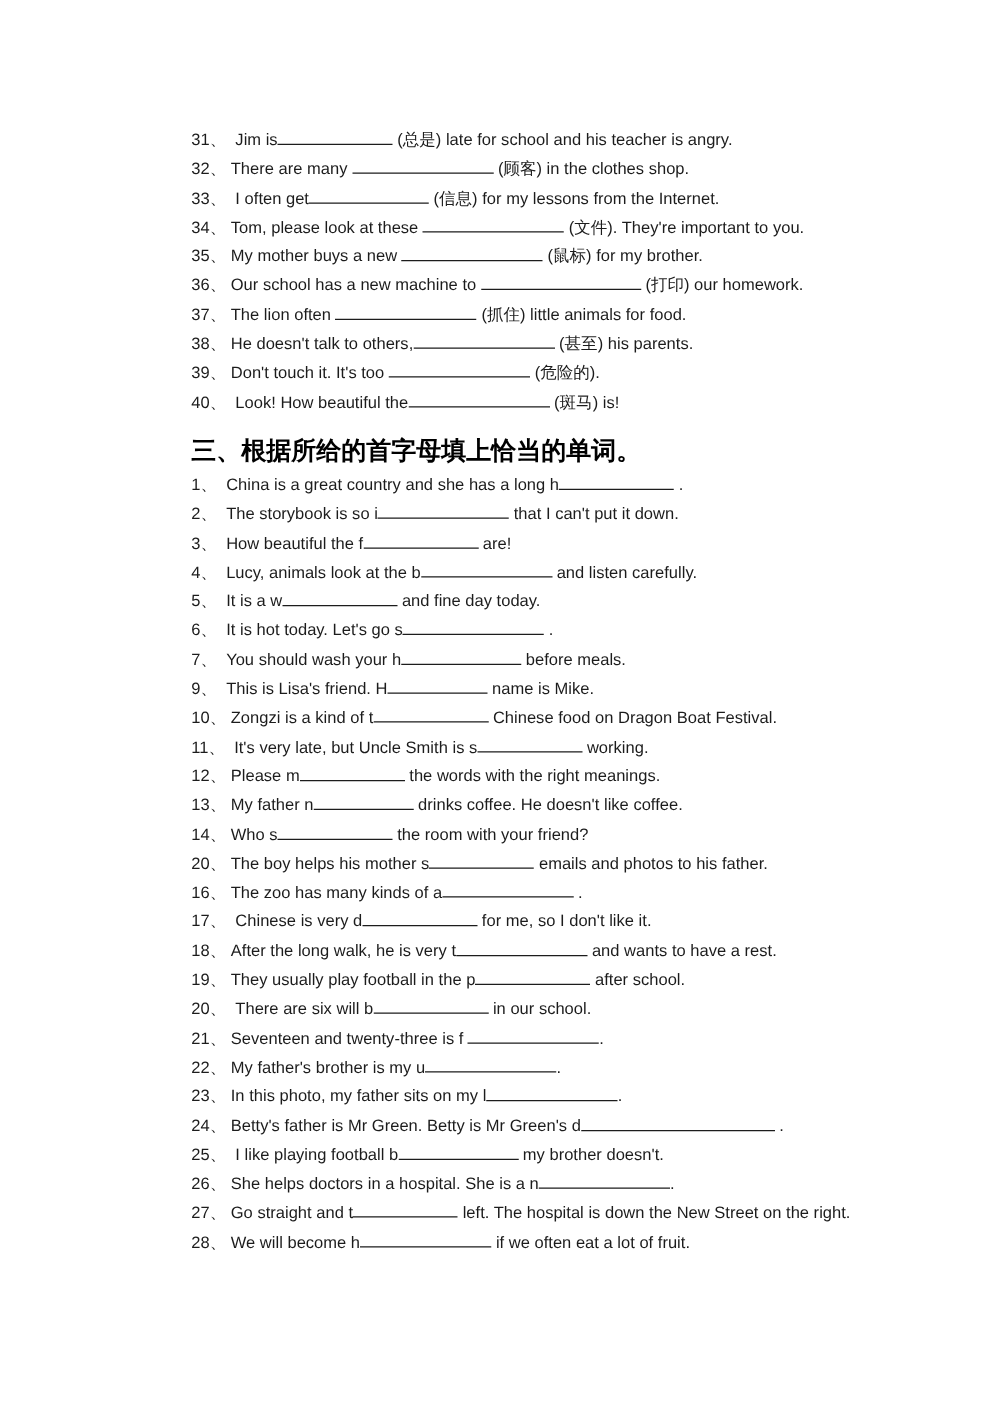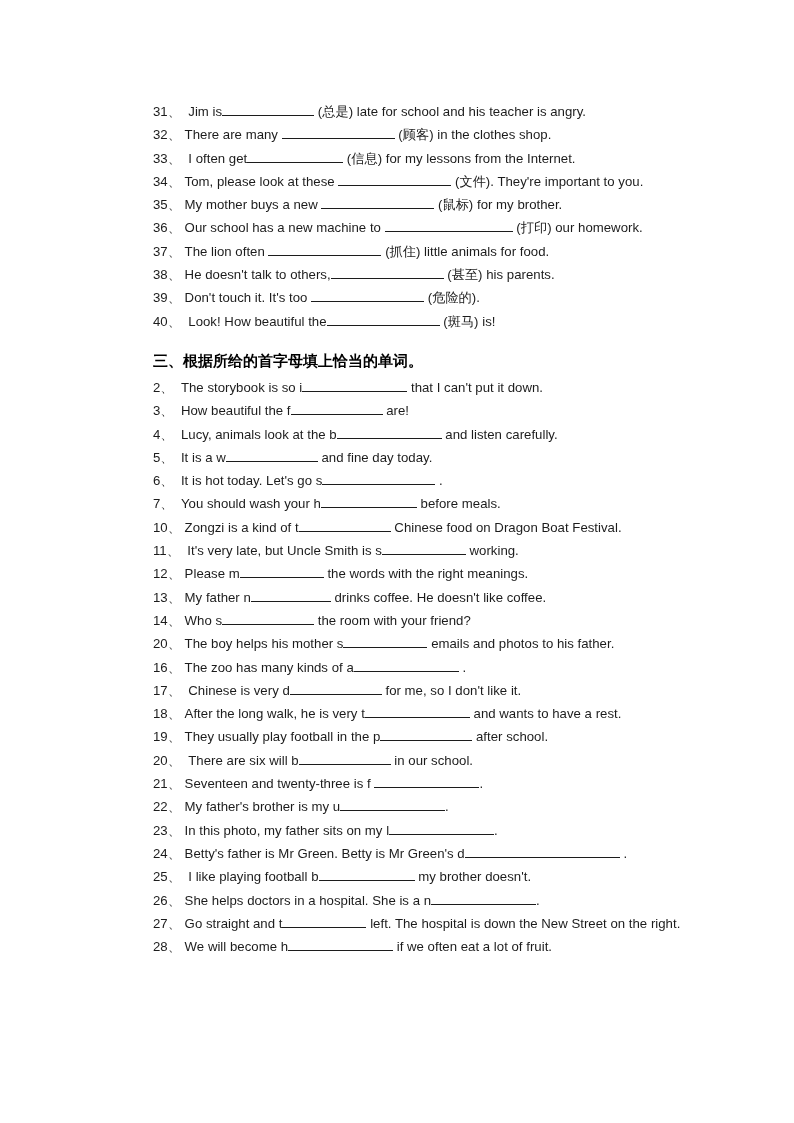--- a/index.html
+++ b/index.html
@@ -41,21 +41,21 @@
     white-space: pre;
   }
   .blank {
     display: inline-block;
     border-bottom: 1px solid #1c1c1c;
     vertical-align: baseline;
     height: 13px;
     margin: 0 0 0 0;
   }
   .section-heading {
-    font-size: 15px;
+    font-size: 20px;
     font-weight: bold;
     line-height: 22px;
     color: #000000;
     margin: 0;
     padding: 0;
   }
   .gap-before-heading {
     height: 17px;
   }
   .gap-after-heading {
@@ -84,26 +84,28 @@
   </div>
 
   <div class="gap-before-heading"></div>
 
   <div class="section-heading">三、根据所给的首字母填上恰当的单词。</div>
 
   <div class="gap-after-heading"></div>
 
   <div class="sec3">
     <ul class="q-list" id="sec3-list">
+        <li class="q-item"><span class="num">1、  </span><span>China is a great country and she has a long h</span><span class="blank" style="width: 92px;"></span><span> .</span></li>
         <li class="q-item"><span class="num">2、  </span><span>The storybook is so i</span><span class="blank" style="width: 105px;"></span><span> that I can't put it down.</span></li>
         <li class="q-item"><span class="num">3、  </span><span>How beautiful the f</span><span class="blank" style="width: 92px;"></span><span> are!</span></li>
         <li class="q-item"><span class="num">4、  </span><span>Lucy, animals look at the b</span><span class="blank" style="width: 105px;"></span><span> and listen carefully.</span></li>
         <li class="q-item"><span class="num">5、  </span><span>It is a w</span><span class="blank" style="width: 92px;"></span><span> and fine day today.</span></li>
         <li class="q-item"><span class="num">6、  </span><span>It is hot today. Let's go s</span><span class="blank" style="width: 113px;"></span><span> .</span></li>
         <li class="q-item"><span class="num">7、  </span><span>You should wash   your h</span><span class="blank" style="width: 96px;"></span><span> before meals.</span></li>
+        <li class="q-item"><span class="num">9、  </span><span>This is Lisa's friend. H</span><span class="blank" style="width: 80px;"></span><span> name is Mike.</span></li>
         <li class="q-item"><span class="num">10、 </span><span>Zongzi is a kind of t</span><span class="blank" style="width: 92px;"></span><span>  Chinese food on Dragon Boat Festival.</span></li>
         <li class="q-item"><span class="num">11、  </span><span>It's very late, but Uncle Smith is s</span><span class="blank" style="width: 84px;"></span><span> working.</span></li>
         <li class="q-item"><span class="num">12、 </span><span>Please m</span><span class="blank" style="width: 84px;"></span><span> the words with the right meanings.</span></li>
         <li class="q-item"><span class="num">13、 </span><span>My father n</span><span class="blank" style="width: 80px;"></span><span> drinks coffee. He doesn't like coffee.</span></li>
         <li class="q-item"><span class="num">14、 </span><span>Who s</span><span class="blank" style="width: 92px;"></span><span> the room with your friend?</span></li>
         <li class="q-item"><span class="num">20、 </span><span>The boy helps his mother s</span><span class="blank" style="width: 84px;"></span><span> emails and photos to his father.</span></li>
         <li class="q-item"><span class="num">16、 </span><span>The zoo has many kinds of a</span><span class="blank" style="width: 105px;"></span><span> .</span></li>
         <li class="q-item"><span class="num">17、  </span><span>Chinese is very d</span><span class="blank" style="width: 92px;"></span><span> for me, so I don't like it.</span></li>
         <li class="q-item"><span class="num">18、 </span><span>After the long walk, he is very t</span><span class="blank" style="width: 105px;"></span><span> and wants to have a rest.</span></li>
         <li class="q-item"><span class="num">19、 </span><span>They usually play football in the p</span><span class="blank" style="width: 92px;"></span><span> after school.</span></li>

